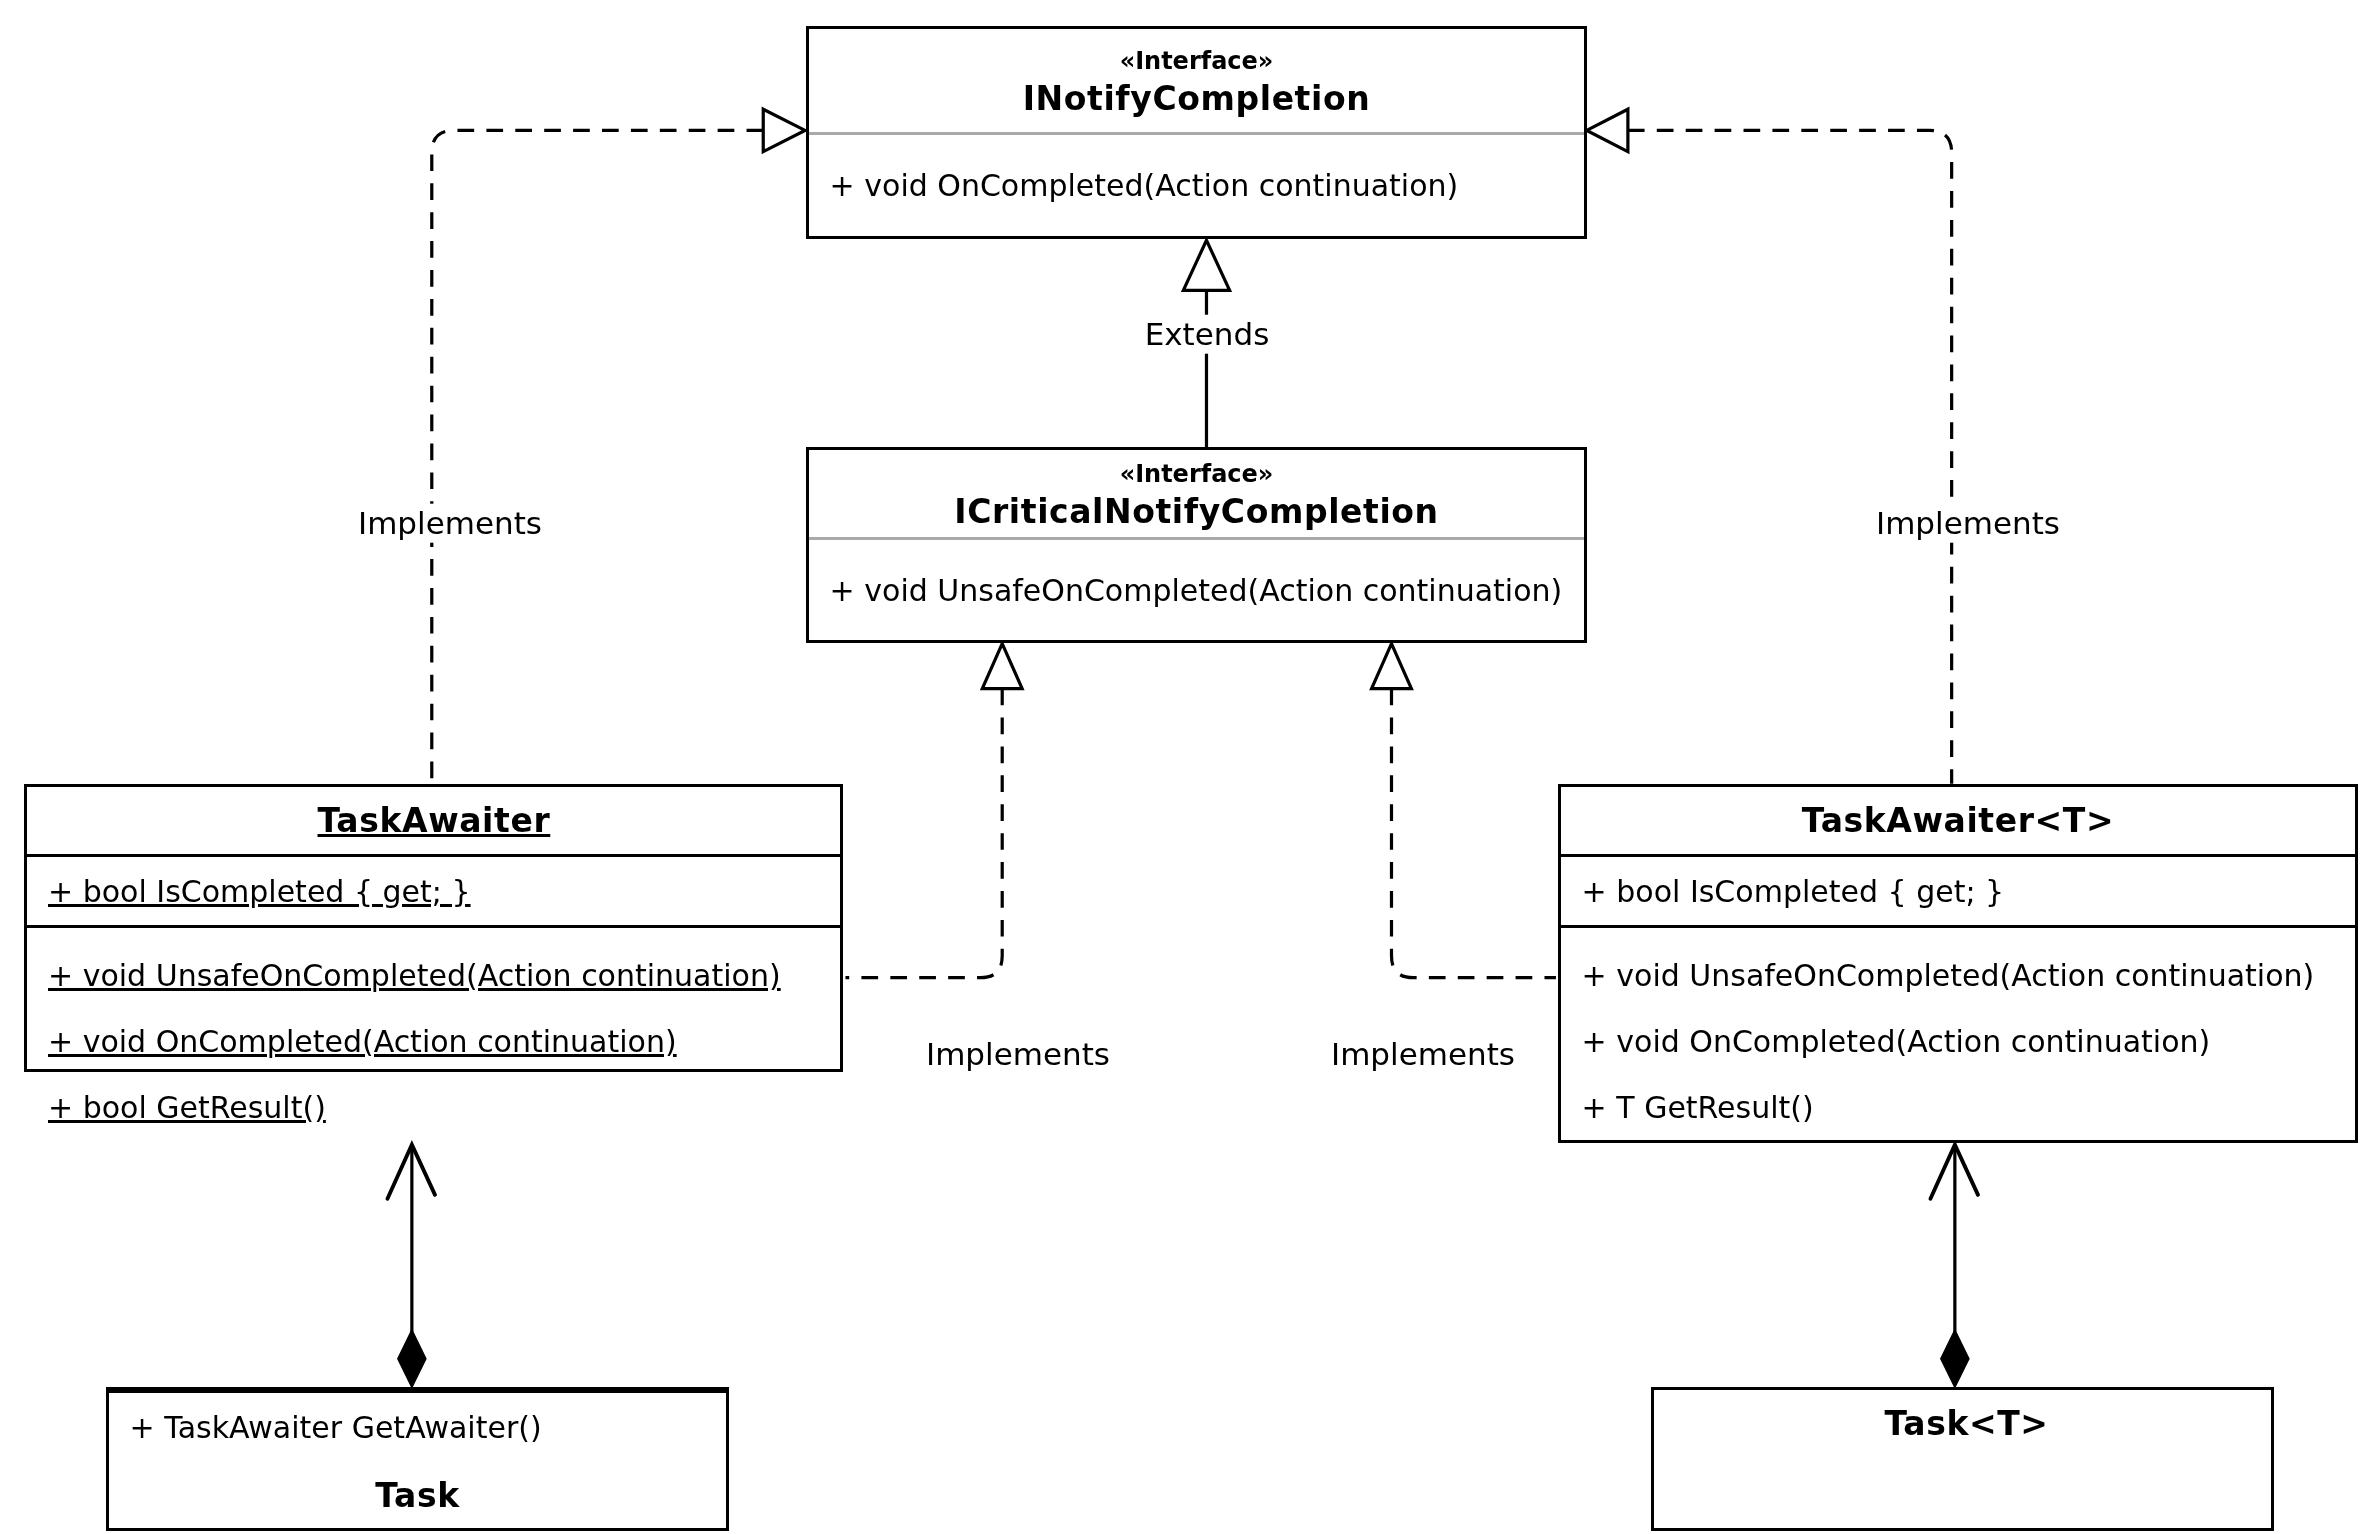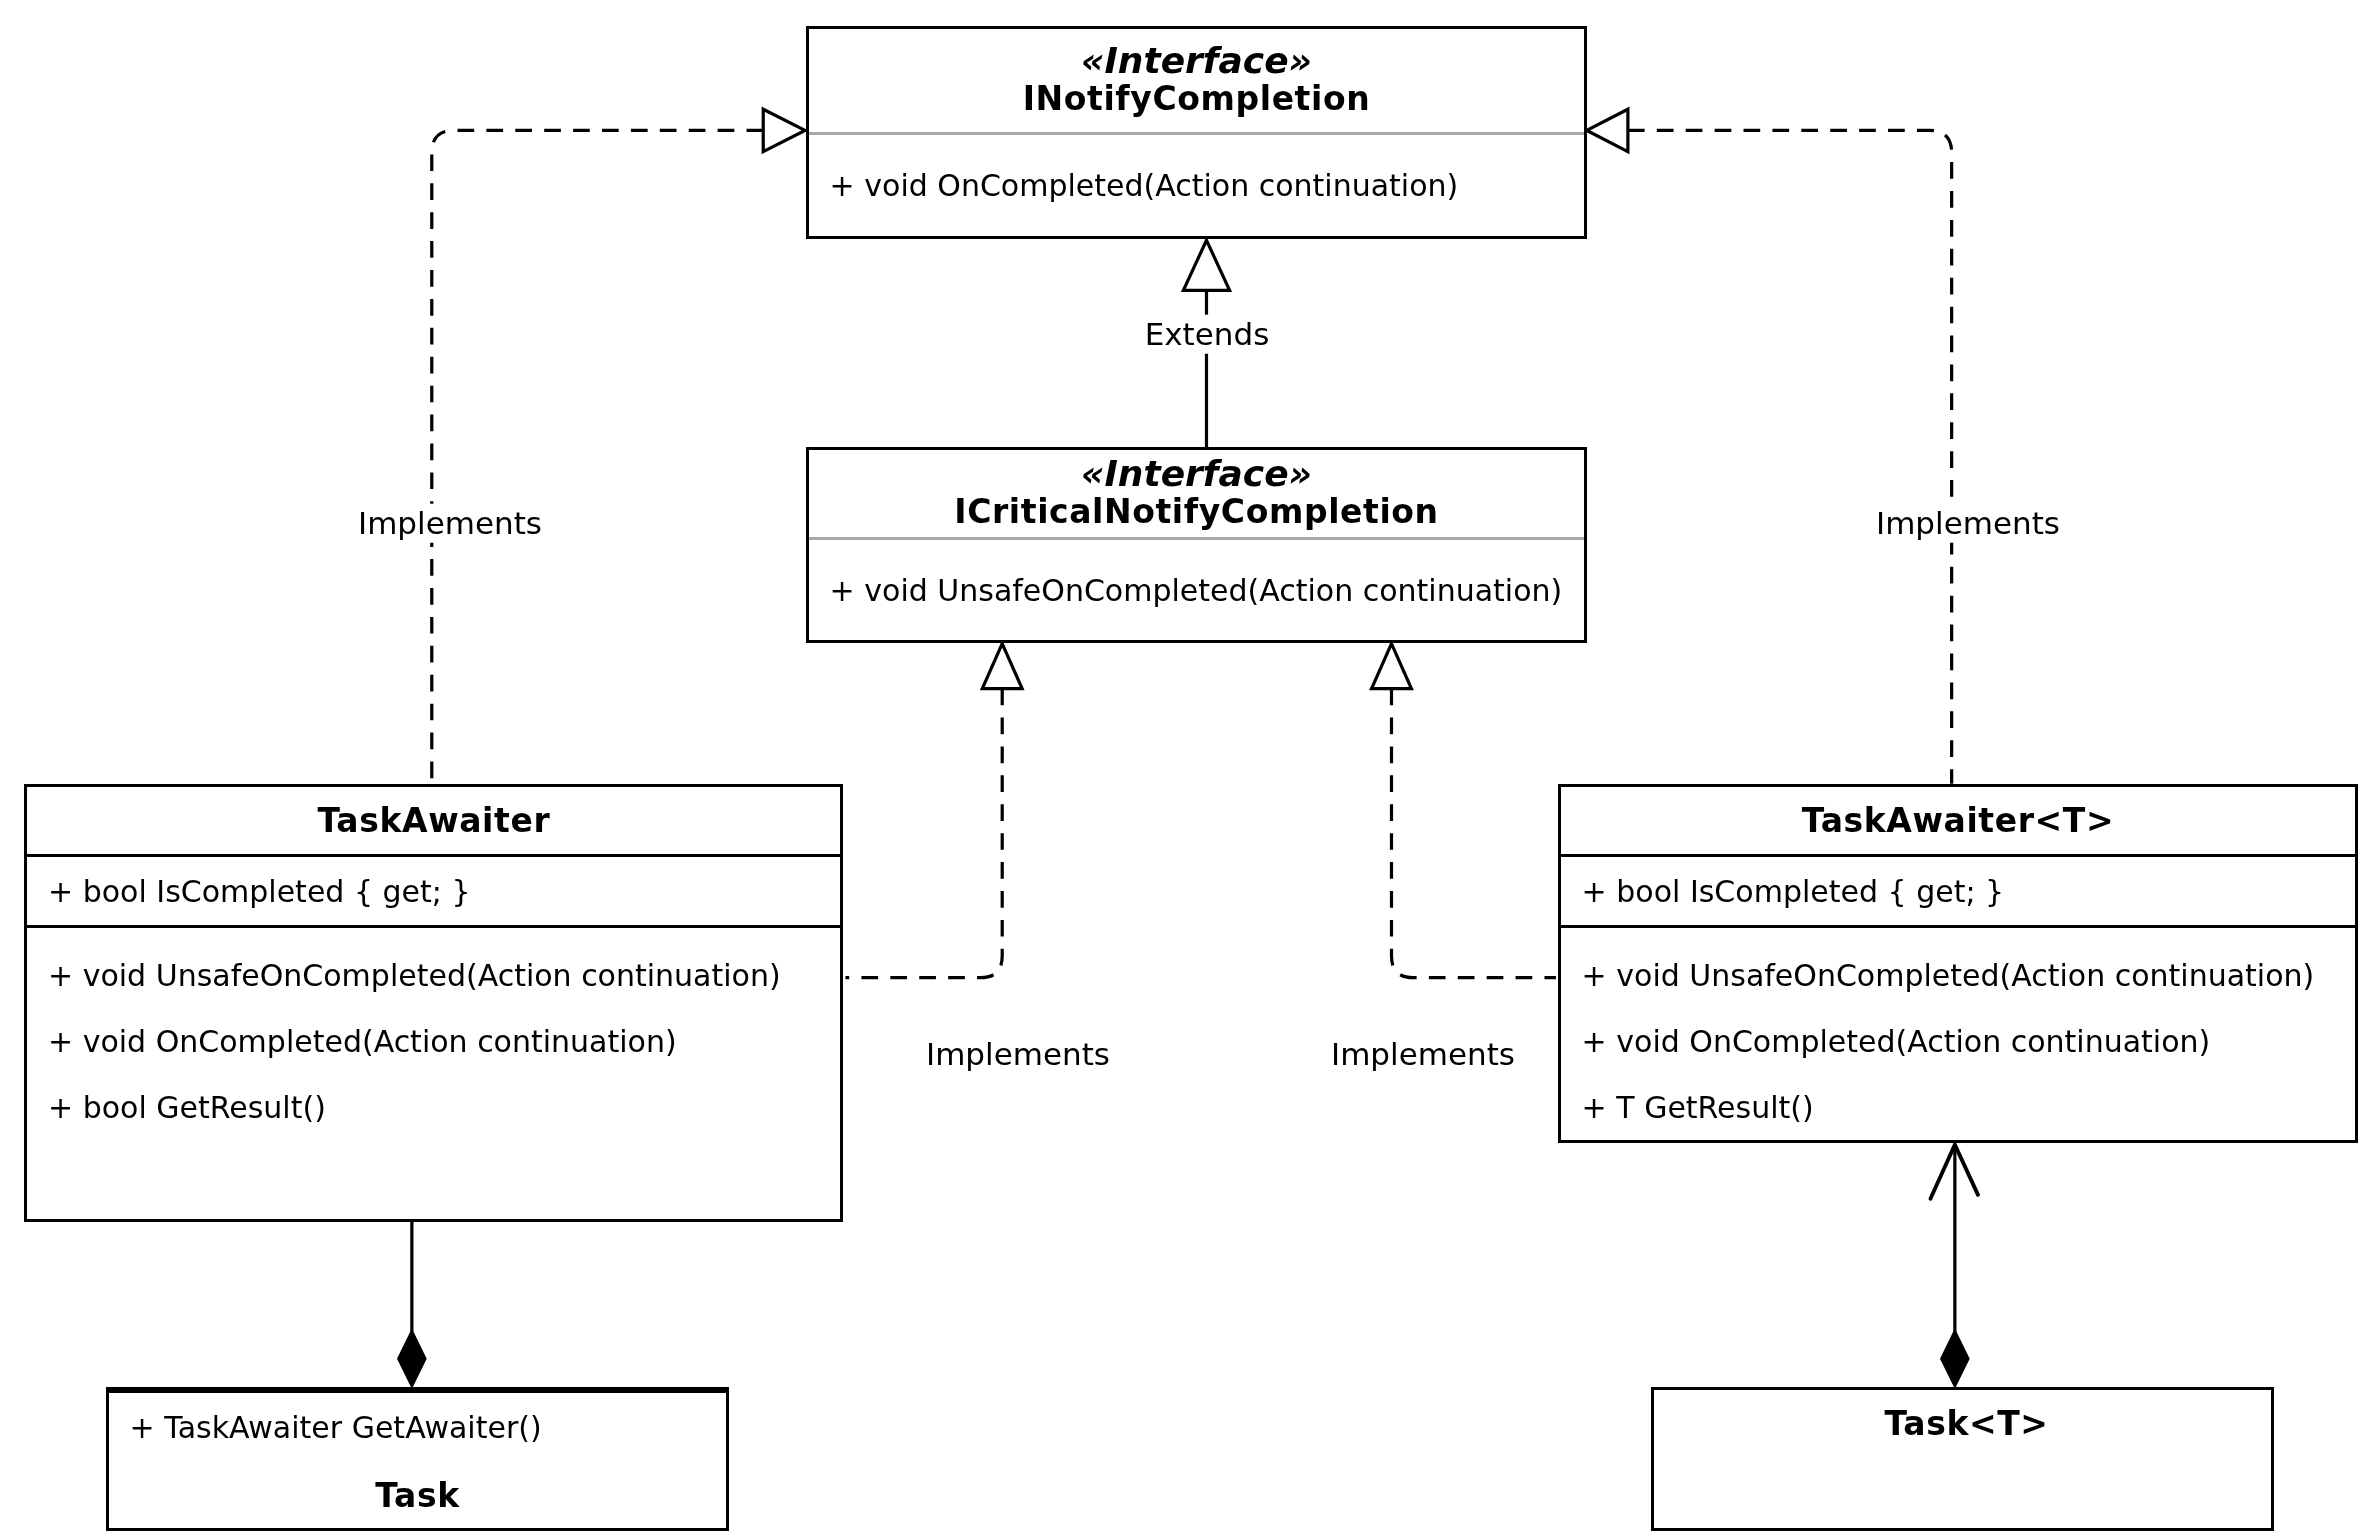--- a/index.html
+++ b/index.html
@@ -44,22 +44,21 @@
     justify-content: center;
     flex: 0 0 auto;
   }
   .cls-name {
     font-size: 33px;
     font-weight: bold;
     letter-spacing: 0.6px;
     line-height: 39px;
   }
   .stereotype {
-    font-size: 36px;
-    font-style: italic;
+    font-size: 24px;
     font-weight: 600;
     line-height: 36px;
   }
   .c-members {
     flex: 1 1 auto;
     padding-left: 20.6px;
   }
   .c-members.centered {
     display: flex;
     align-items: center;
@@ -140,21 +139,21 @@
   <div class="uml-box" style="left:806px; top:447px; width:781px; height:196px;">
     <div class="compartment c-title" style="height:87px;">
       <div class="stereotype">«Interface»</div>
       <div class="cls-name">ICriticalNotifyCompletion</div>
     </div>
     <div class="compartment c-members centered sep-gray">
       <div class="member">+ void UnsafeOnCompleted(Action continuation)</div>
     </div>
   </div>
 
-  <div class="uml-box" style="left:24.4px; top:784px; width:819px; height:438px;">
+  <div class="uml-box" style="left:24.4px; top:784px; width:819px; height:288px;text-decoration:underline;">
     <div class="compartment c-title" style="height:67px;">
       <div class="cls-name">TaskAwaiter</div>
     </div>
     <div class="compartment c-members centered sep-black" style="flex:0 0 71px;">
       <div class="member">+ bool IsCompleted { get; }</div>
     </div>
     <div class="compartment c-members member-rows sep-black">
       <div class="member">+ void UnsafeOnCompleted(Action continuation)</div>
       <div class="member">+ void OnCompleted(Action continuation)</div>
       <div class="member">+ bool GetResult()</div>

